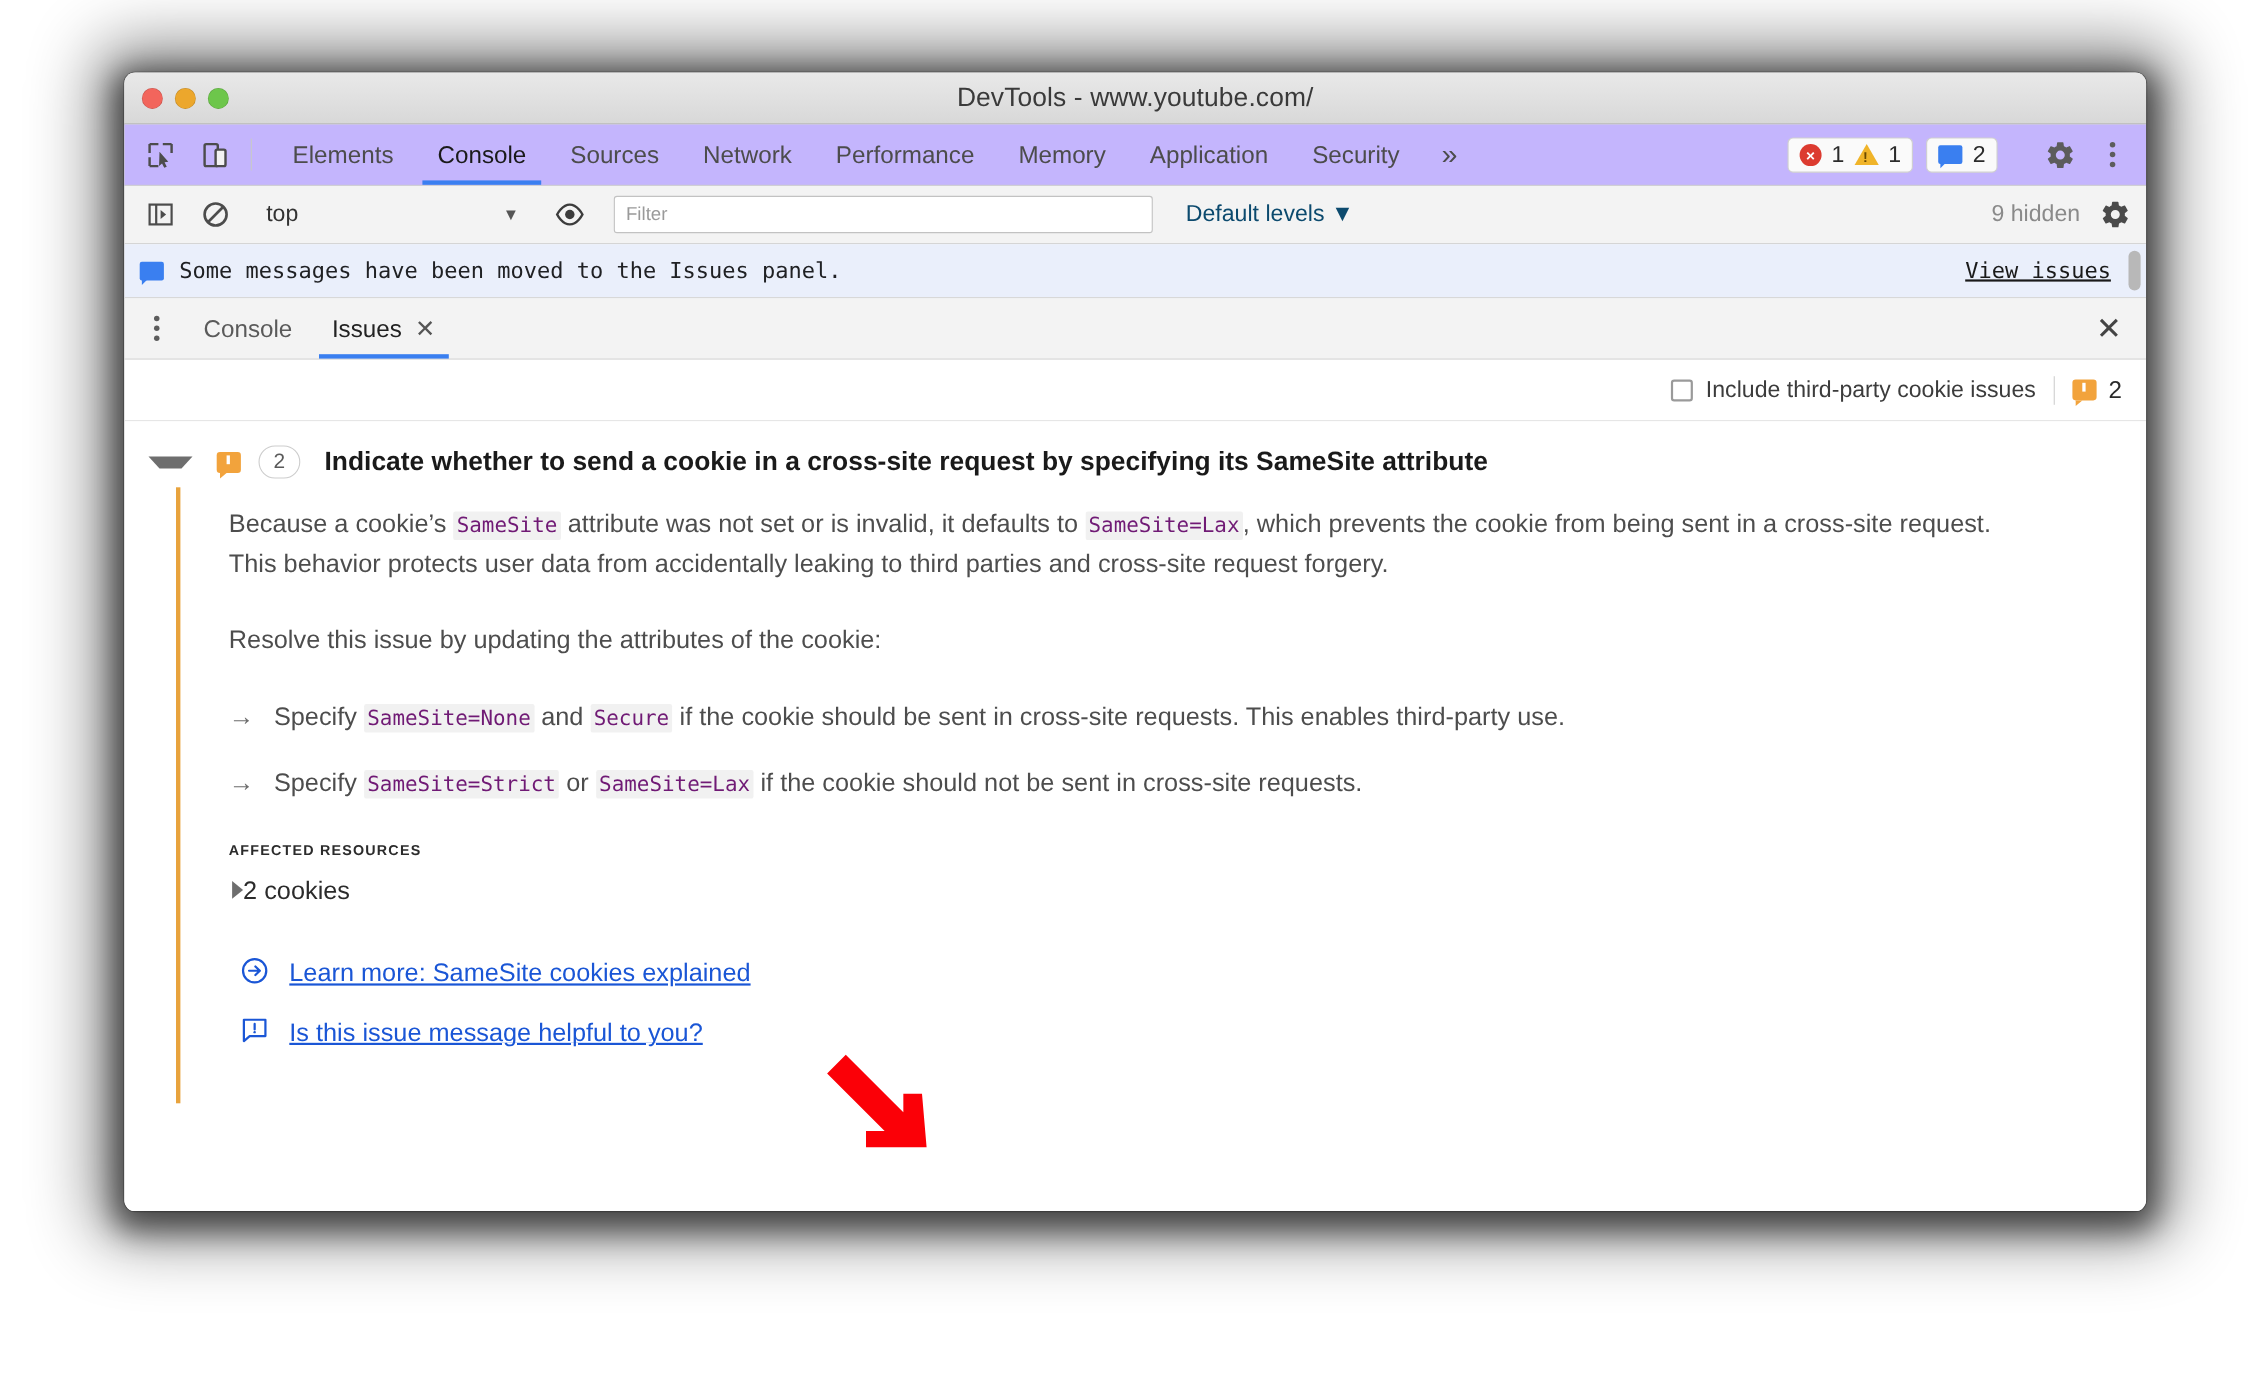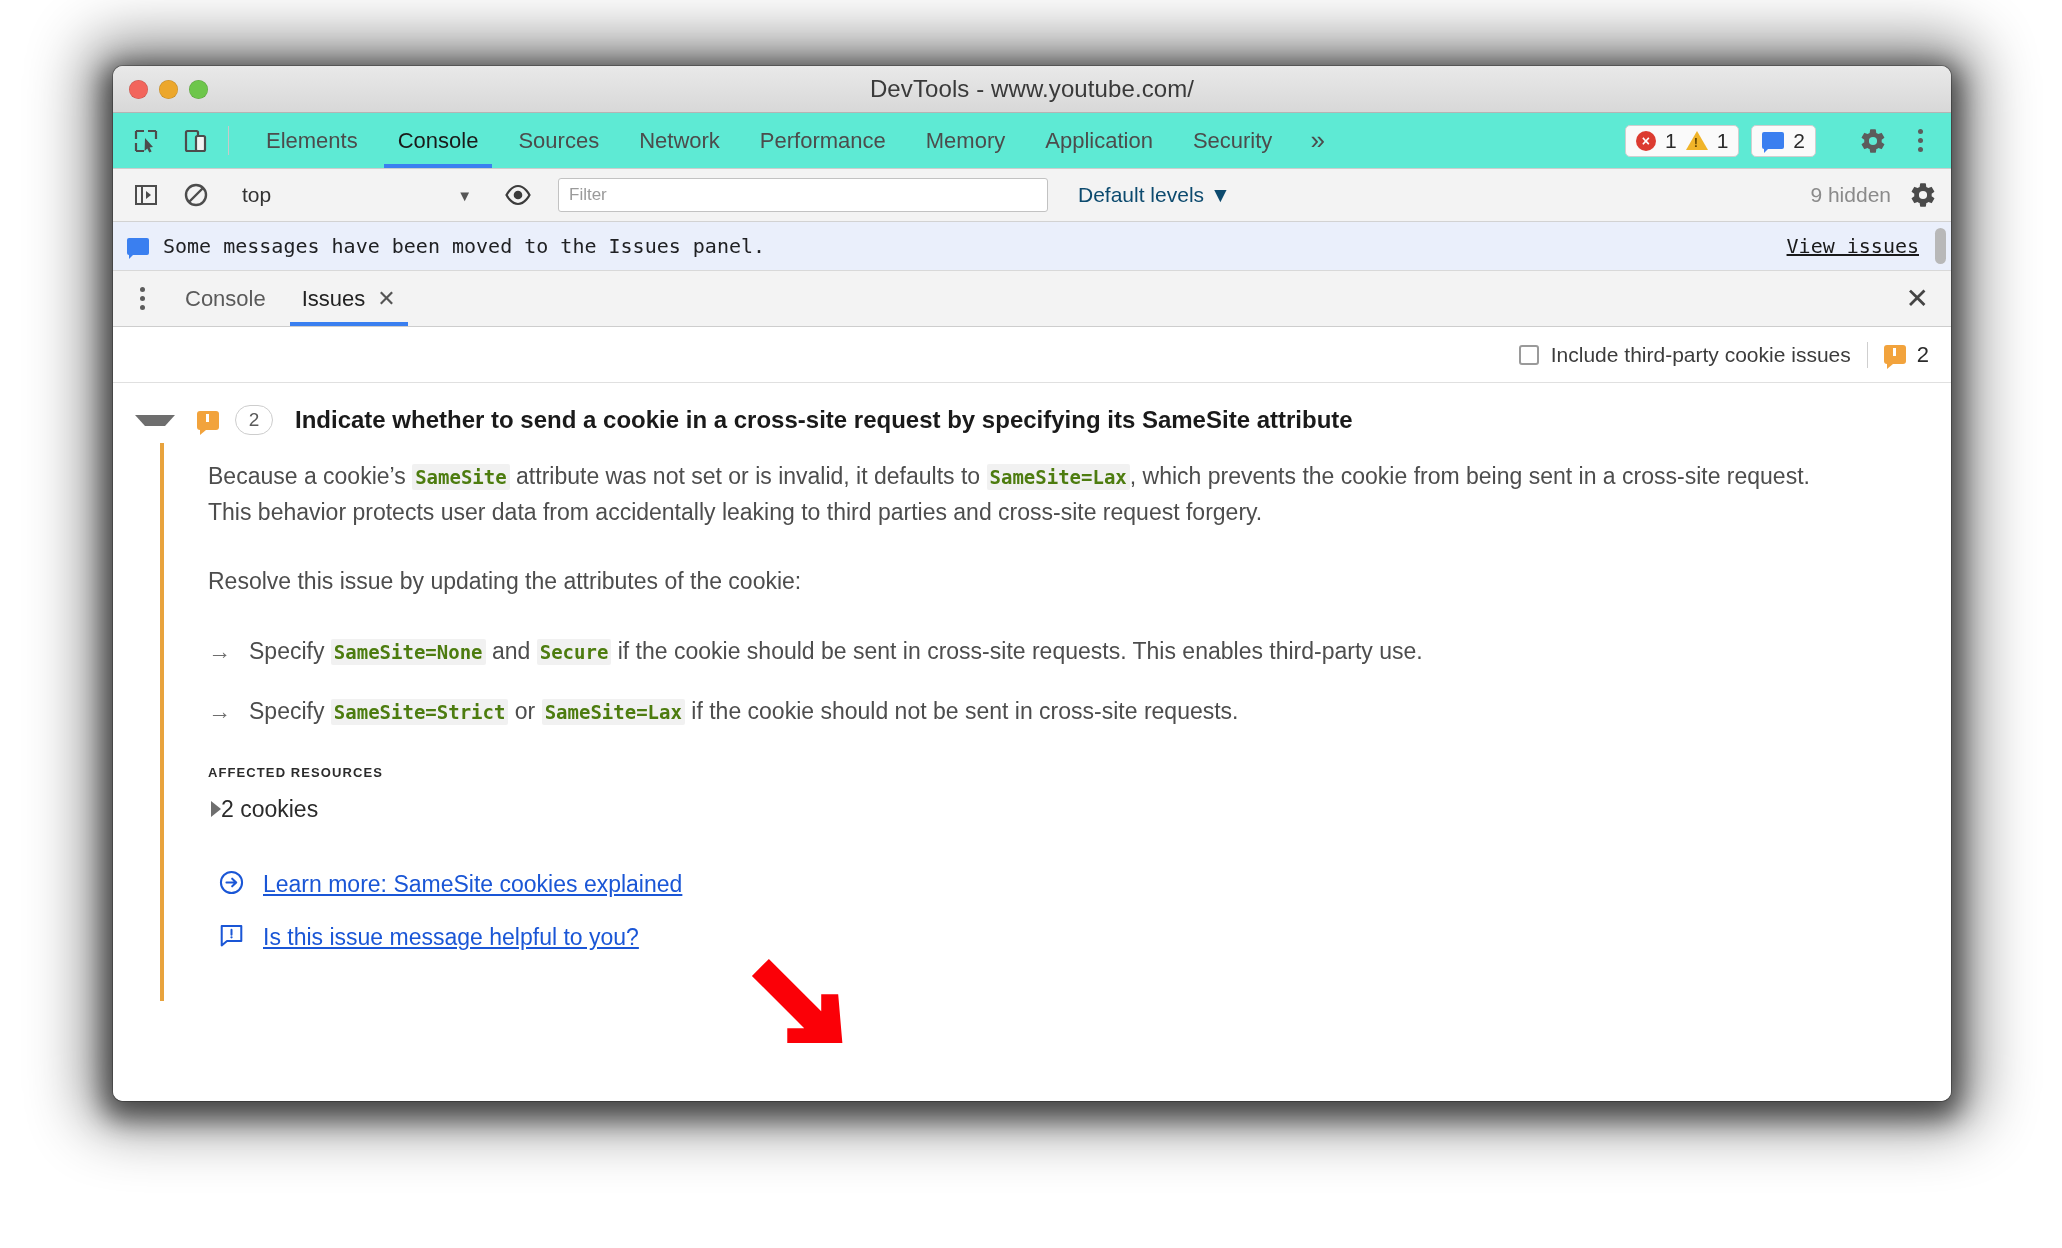--- a/index.html
+++ b/index.html
@@ -69,21 +69,21 @@
   .window-title {
     font-size: 24px;
     color: #3a3a3a;
     letter-spacing: 0.1px;
   }
 
   
   .panelbar {
     flex: 0 0 55px;
     height: 55px;
-    background: #5eead4;
+    background: #c4b5fd;
     border-bottom: 1px solid #cdcdcd;
     display: flex;
     align-items: stretch;
     padding-left: 8px;
   }
   .tool-btn {
     width: 50px;
     display: flex;
     align-items: center;
     justify-content: center;
@@ -425,25 +425,24 @@
     font-size: 23px;
     line-height: 1.55;
     color: #4d4d4d;
     max-width: 1640px;
     margin: 0 0 34px 0;
   }
   code.inline {
     font-family: "DejaVu Sans Mono", monospace;
     font-size: 19px;
     background: #f1f1f1;
-    color: #4d7c0f;
+    color: #701a75;
     padding: 2px 3px;
     border-radius: 2px;
     white-space: nowrap;
-    font-weight: bold;
   }
   .bullet {
     display: flex;
     align-items: baseline;
     gap: 18px;
     margin-bottom: 26px;
   }
   .bullet .arrow {
     font-size: 23px;
     color: #6e6e6e;

